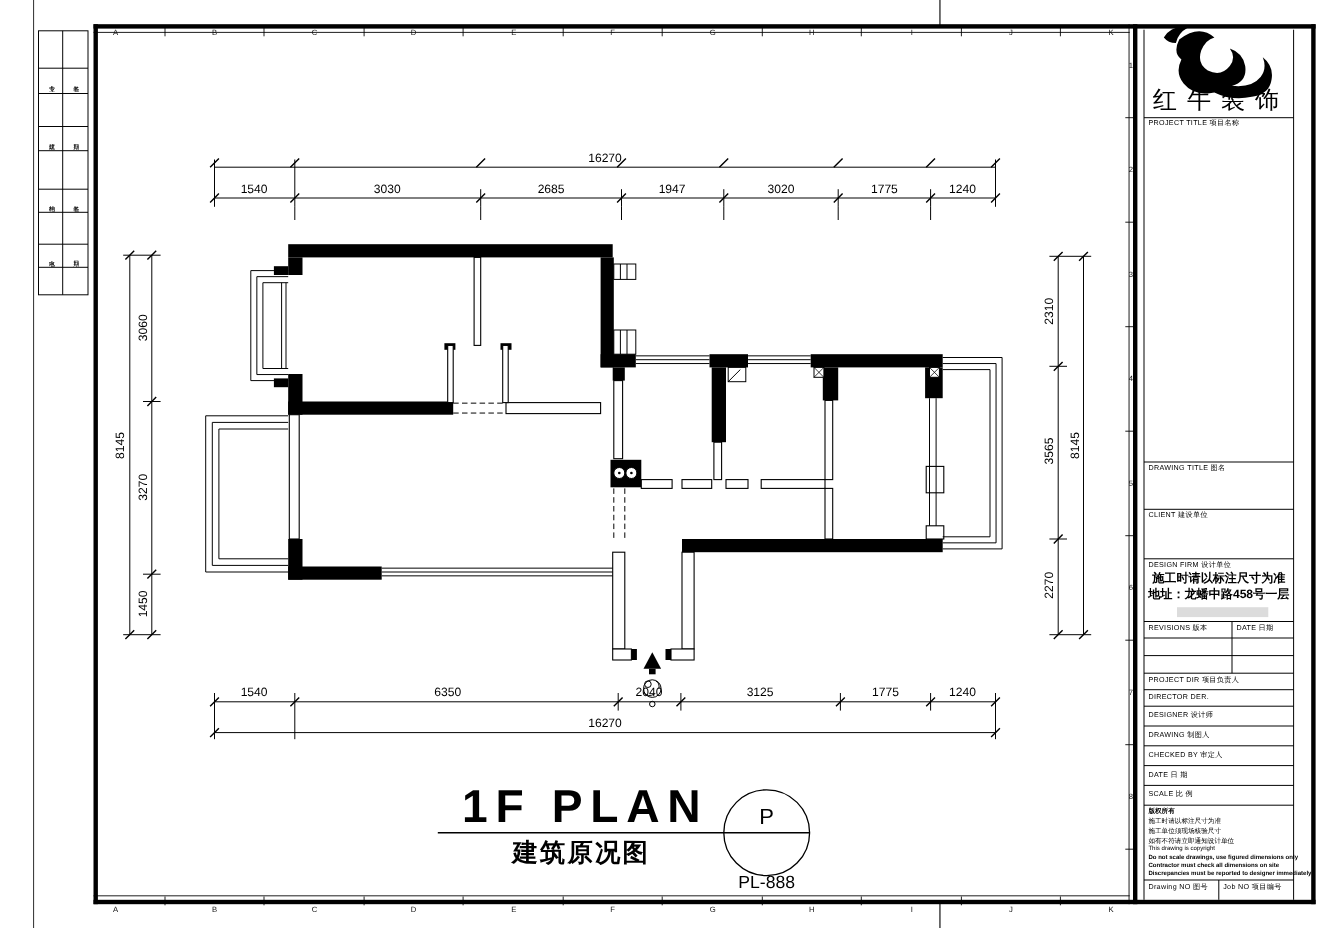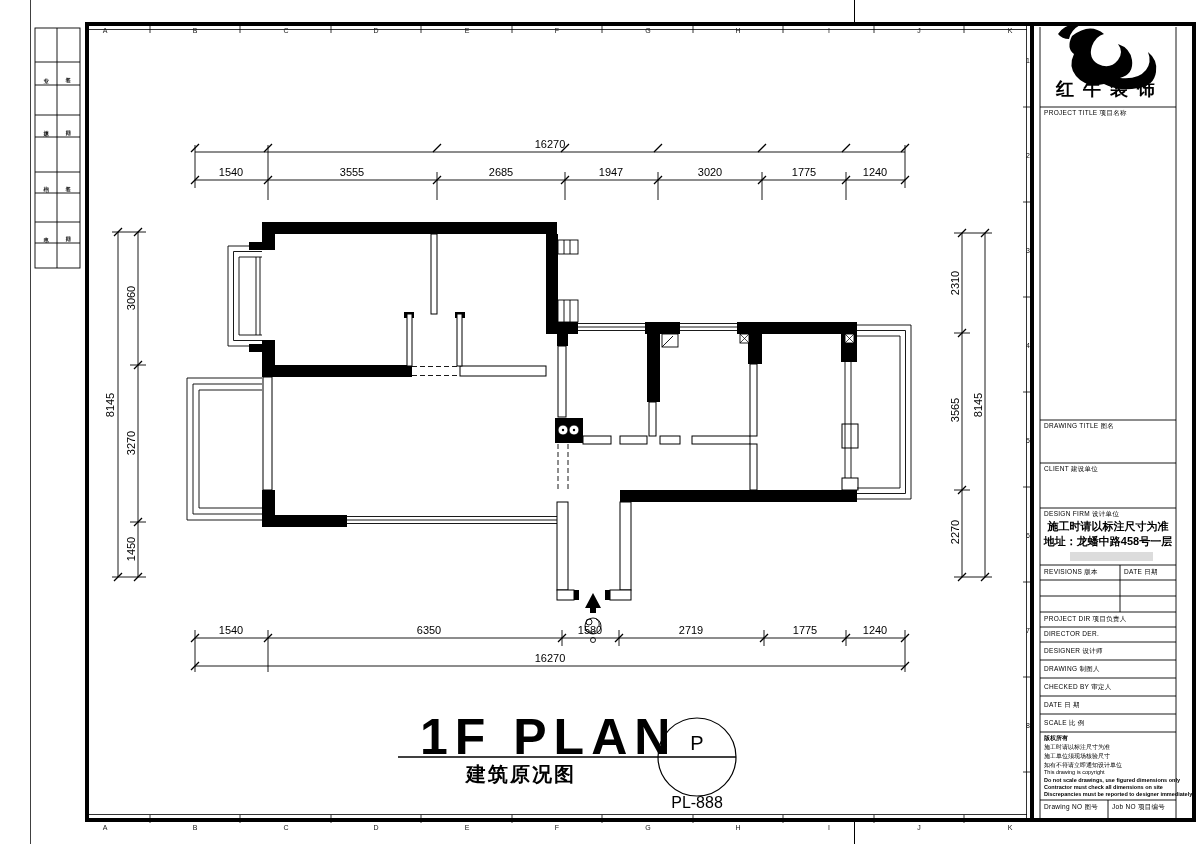--- a/index.html
+++ b/index.html
@@ -7,26 +7,26 @@
   #sheet{position:relative;width:1200px;height:844px;background:#fff;overflow:hidden;
          font-family:"Liberation Sans","DejaVu Sans",sans-serif;color:#000}
   svg.layer{position:absolute;left:0;top:0}
   .t{position:absolute;white-space:nowrap;line-height:1}
   .dim{font-size:11px;transform:translateX(-50%)}
   .dimv{font-size:11px;transform:translate(-50%,-50%) rotate(-90deg)}
   .gl{font-size:7px;transform:translateX(-50%);color:#111}
   .gn{font-size:7px;transform:translate(-50%,-50%);color:#111}
   .so{font-size:5.5px;writing-mode:vertical-lr;transform:translate(-50%,-50%)}
   .tb{font-size:6.5px;letter-spacing:.3px}
-  .brand{font-size:18px;font-weight:bold;letter-spacing:9px;transform:translateX(-50%)}
+  .brand{font-size:22px;font-weight:normal;letter-spacing:9px;transform:translateX(-50%)}
   .firm{font-size:11px;font-weight:bold;transform:translateX(-50%)}
   .note{font-size:6px}
   .noteb{font-size:5.5px;font-weight:bold}
-  .plant{font-size:50px;font-weight:bold;letter-spacing:7px}
-  .plans{font-size:20px;font-weight:bold;letter-spacing:2px}
+  .plant{font-size:42px;font-weight:bold;letter-spacing:7px}
+  .plans{font-size:23px;font-weight:bold;letter-spacing:2px}
   .stampP{font-size:20px;transform:translateX(-50%)}
   .stampN{font-size:16px;transform:translateX(-50%)}
 </style>
 </head>
 <body>
 
 <div id="sheet">
 
   <svg class="layer" width="1200" height="844" viewBox="0 0 1200 844">
 
@@ -236,31 +236,31 @@
   <div class="t so" style="left:68px;top:73px">签名</div>
   <div class="t so" style="left:46px;top:126px">建筑</div>
   <div class="t so" style="left:68px;top:126px">日期</div>
   <div class="t so" style="left:46px;top:182px">结构</div>
   <div class="t so" style="left:68px;top:182px">签名</div>
   <div class="t so" style="left:46px;top:232px">水电</div>
   <div class="t so" style="left:68px;top:232px">日期</div>
 
   <div class="t dim" style="left:550px;top:139px">16270</div>
   <div class="t dim" style="left:231px;top:167px">1540</div>
-  <div class="t dim" style="left:352px;top:167px">3555</div>
+  <div class="t dim" style="left:352px;top:167px">3030</div>
   <div class="t dim" style="left:501px;top:167px">2685</div>
   <div class="t dim" style="left:611px;top:167px">1947</div>
   <div class="t dim" style="left:710px;top:167px">3020</div>
   <div class="t dim" style="left:804px;top:167px">1775</div>
   <div class="t dim" style="left:875px;top:167px">1240</div>
 
   <div class="t dim" style="left:231px;top:625px">1540</div>
-  <div class="t dim" style="left:429px;top:625px">6350</div>
-  <div class="t dim" style="left:590px;top:625px">1580</div>
-  <div class="t dim" style="left:691px;top:625px">2719</div>
+  <div class="t dim" style="left:407px;top:625px">6350</div>
+  <div class="t dim" style="left:590px;top:625px">2040</div>
+  <div class="t dim" style="left:691px;top:625px">3125</div>
   <div class="t dim" style="left:805px;top:625px">1775</div>
   <div class="t dim" style="left:875px;top:625px">1240</div>
   <div class="t dim" style="left:550px;top:653px">16270</div>
 
   <div class="t dimv" style="left:110px;top:405px">8145</div>
   <div class="t dimv" style="left:131px;top:298px">3060</div>
   <div class="t dimv" style="left:131px;top:443px">3270</div>
   <div class="t dimv" style="left:131px;top:549px">1450</div>
 
   <div class="t dimv" style="left:955px;top:283px">2310</div>

